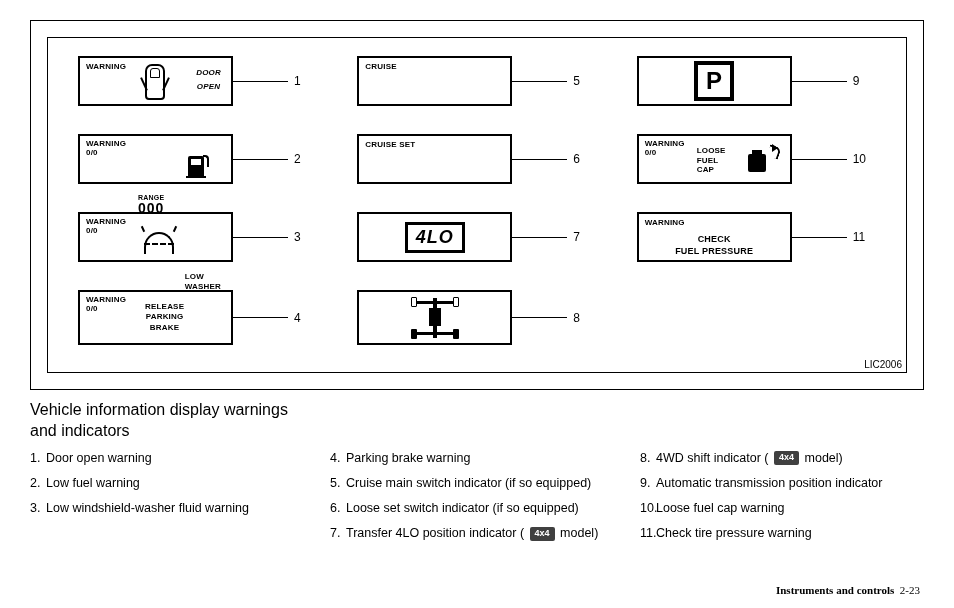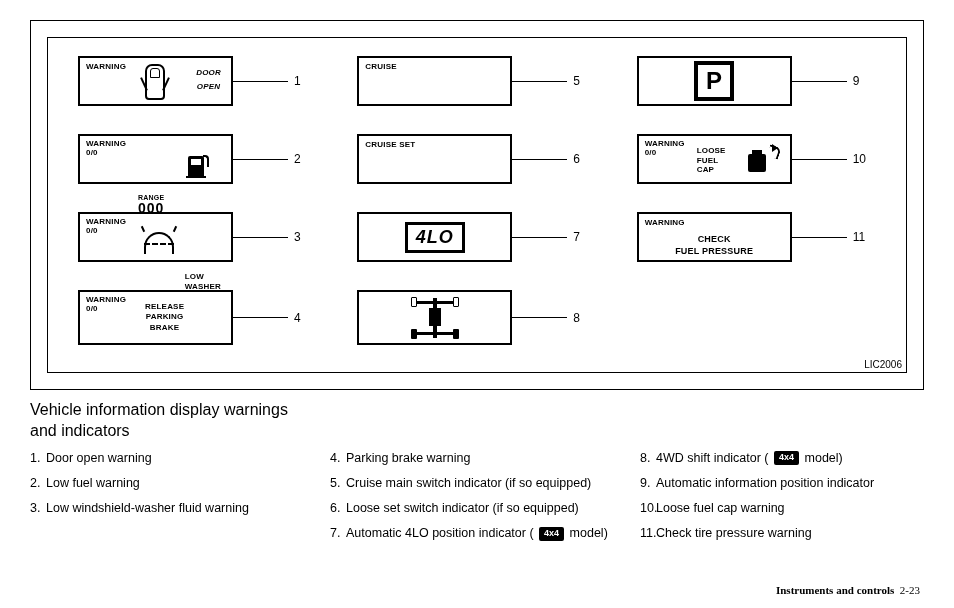--- a/index.html
+++ b/index.html
@@ -137,21 +137,21 @@
   .legend-cols {
     display: grid;
     grid-template-columns: 290px 300px 280px;
     column-gap: 10px;
     font-size: 12.5px;
   }
   .legend-cols ol { list-style: none; }
   .legend-cols li { margin-bottom: 9px; padding-left: 16px; position: relative; line-height:1.3; }
   .legend-cols li .n { position:absolute; left:0; }
   .badge-4x4 {
-    display:inline-block; background:#000000; color:#fff; font-size:9px;
+    display:inline-block; background:#404040; color:#fff; font-size:9px;
     padding:1px 5px; border-radius:2px; font-weight:bold; vertical-align:middle;
     margin:0 2px;
   }
 
   .footer {
     position: absolute;
     bottom: 12px;
     right: 34px;
     font-size: 11px;
     font-family: Liberation Serif, serif;
@@ -341,25 +341,25 @@
 <div class="legend-cols">
   <ol>
     <li><span class="n">1.</span><span>Door open warning</span></li>
     <li><span class="n">2.</span><span>Low fuel warning</span></li>
     <li><span class="n">3.</span><span>Low windshield-washer fluid warning</span></li>
   </ol>
   <ol>
     <li><span class="n">4.</span><span>Parking brake warning</span></li>
     <li><span class="n">5.</span><span>Cruise main switch indicator (if so equipped)</span></li>
     <li><span class="n">6.</span><span>Loose set switch indicator (if so equipped)</span></li>
-    <li><span class="n">7.</span><span>Automatic 4LO position indicator (</span> <span class="badge-4x4">4x4</span><span> model)</span></li>
+    <li><span class="n">7.</span><span>Transfer 4LO position indicator (</span> <span class="badge-4x4">4x4</span><span> model)</span></li>
   </ol>
   <ol>
     <li><span class="n">8.</span><span>4WD shift indicator (</span> <span class="badge-4x4">4x4</span><span> model)</span></li>
-    <li><span class="n">9.</span><span>Automatic information position indicator</span></li>
+    <li><span class="n">9.</span><span>Automatic transmission position indicator</span></li>
     <li><span class="n">10.</span><span>Loose fuel cap warning</span></li>
     <li><span class="n">11.</span><span>Check tire pressure warning</span></li>
   </ol>
 </div>
 
 <div class="footer">
   <b>Instruments and controls</b>&nbsp;&nbsp;<span>2-23</span>
 </div>
 
 </body></html>

